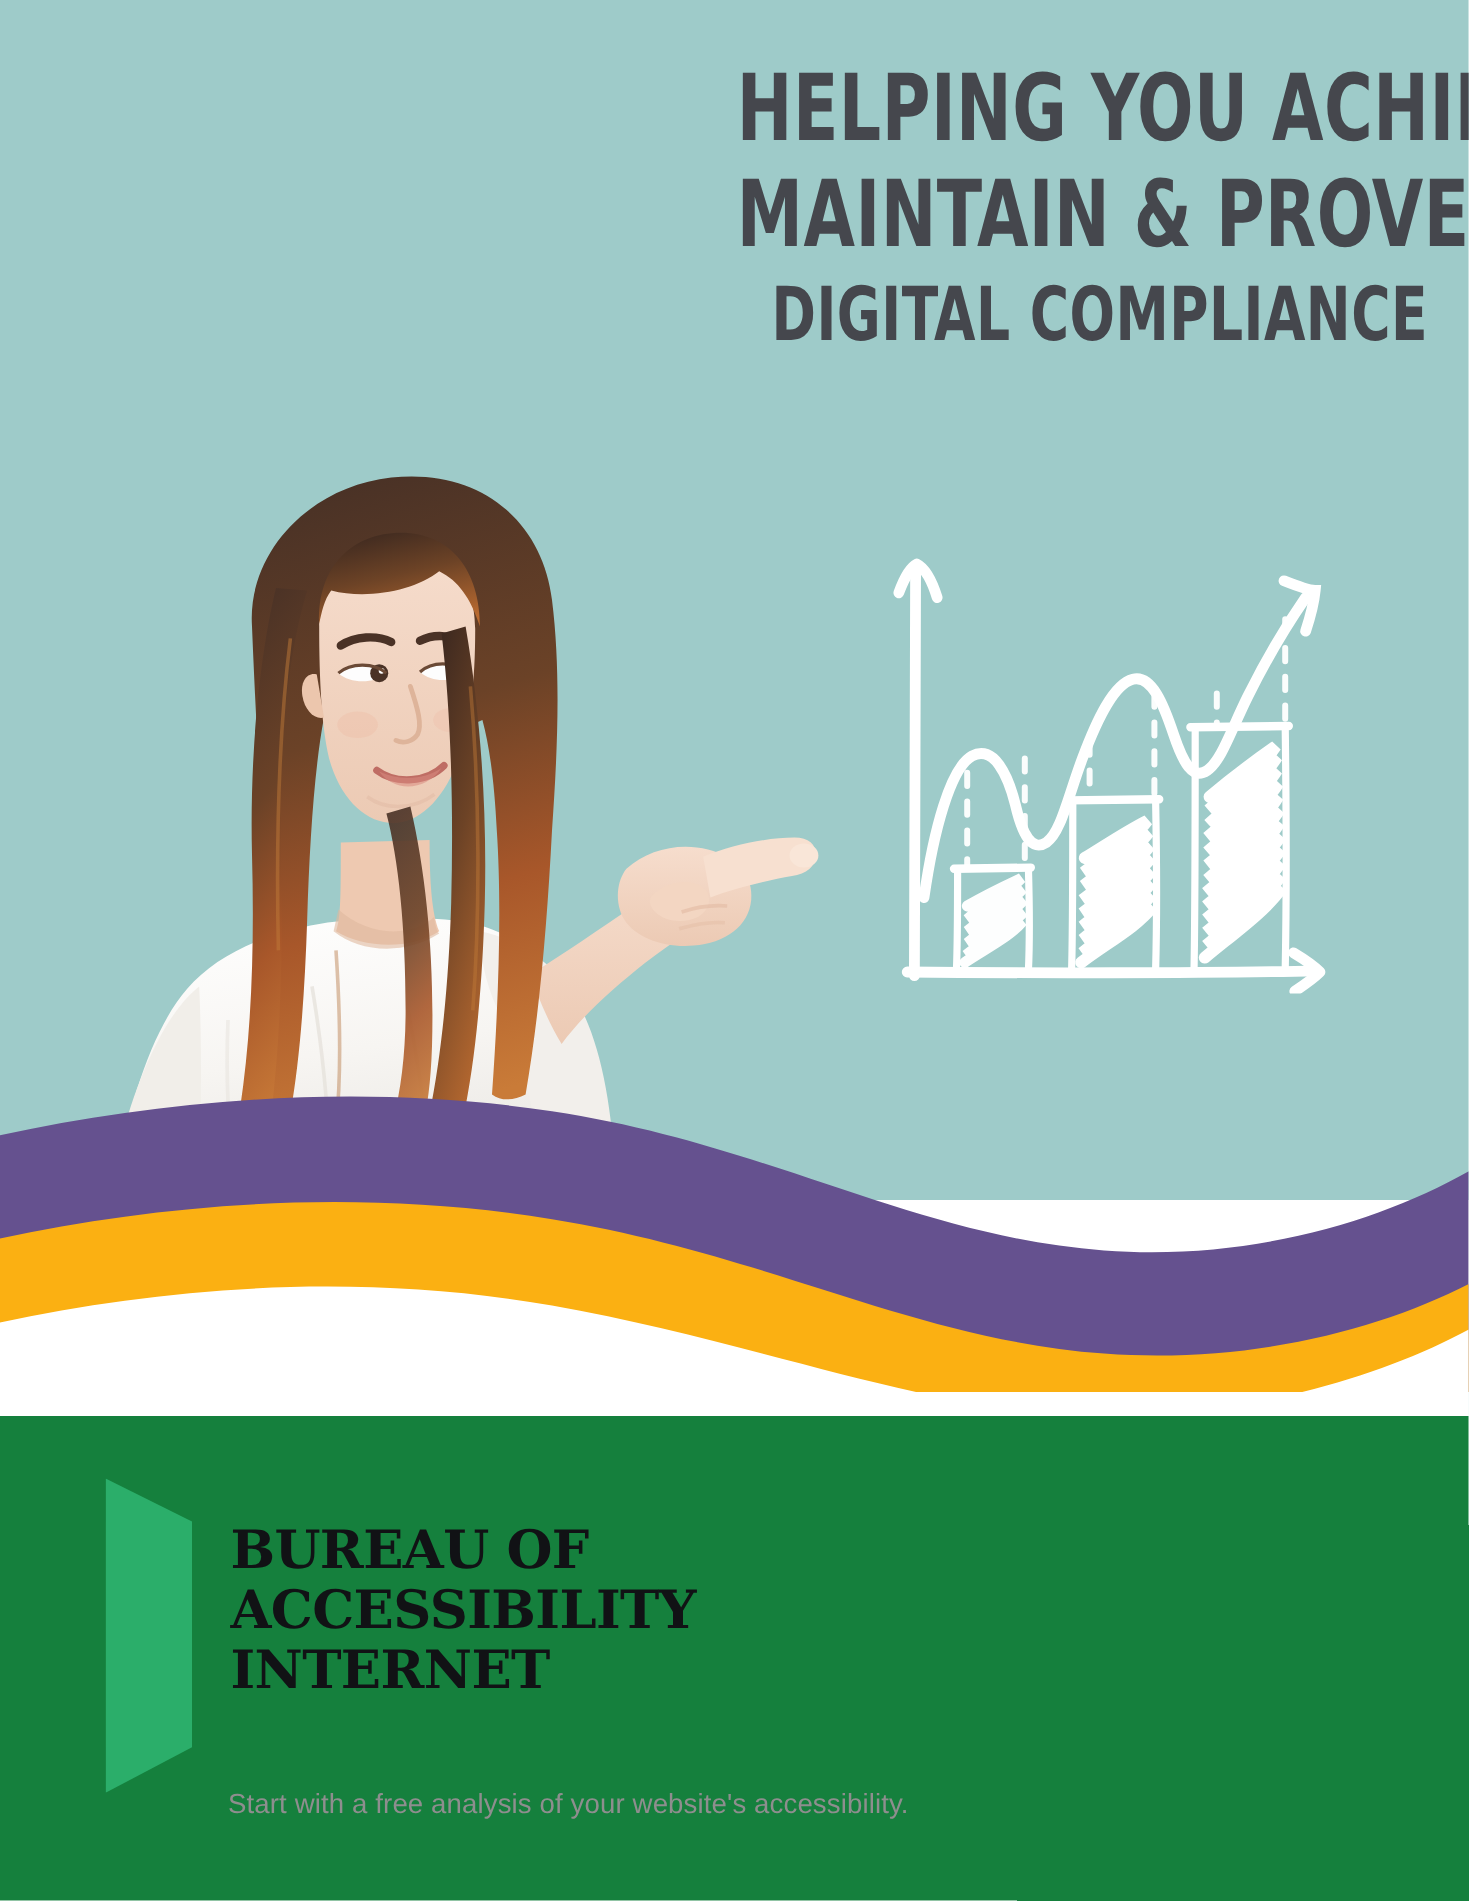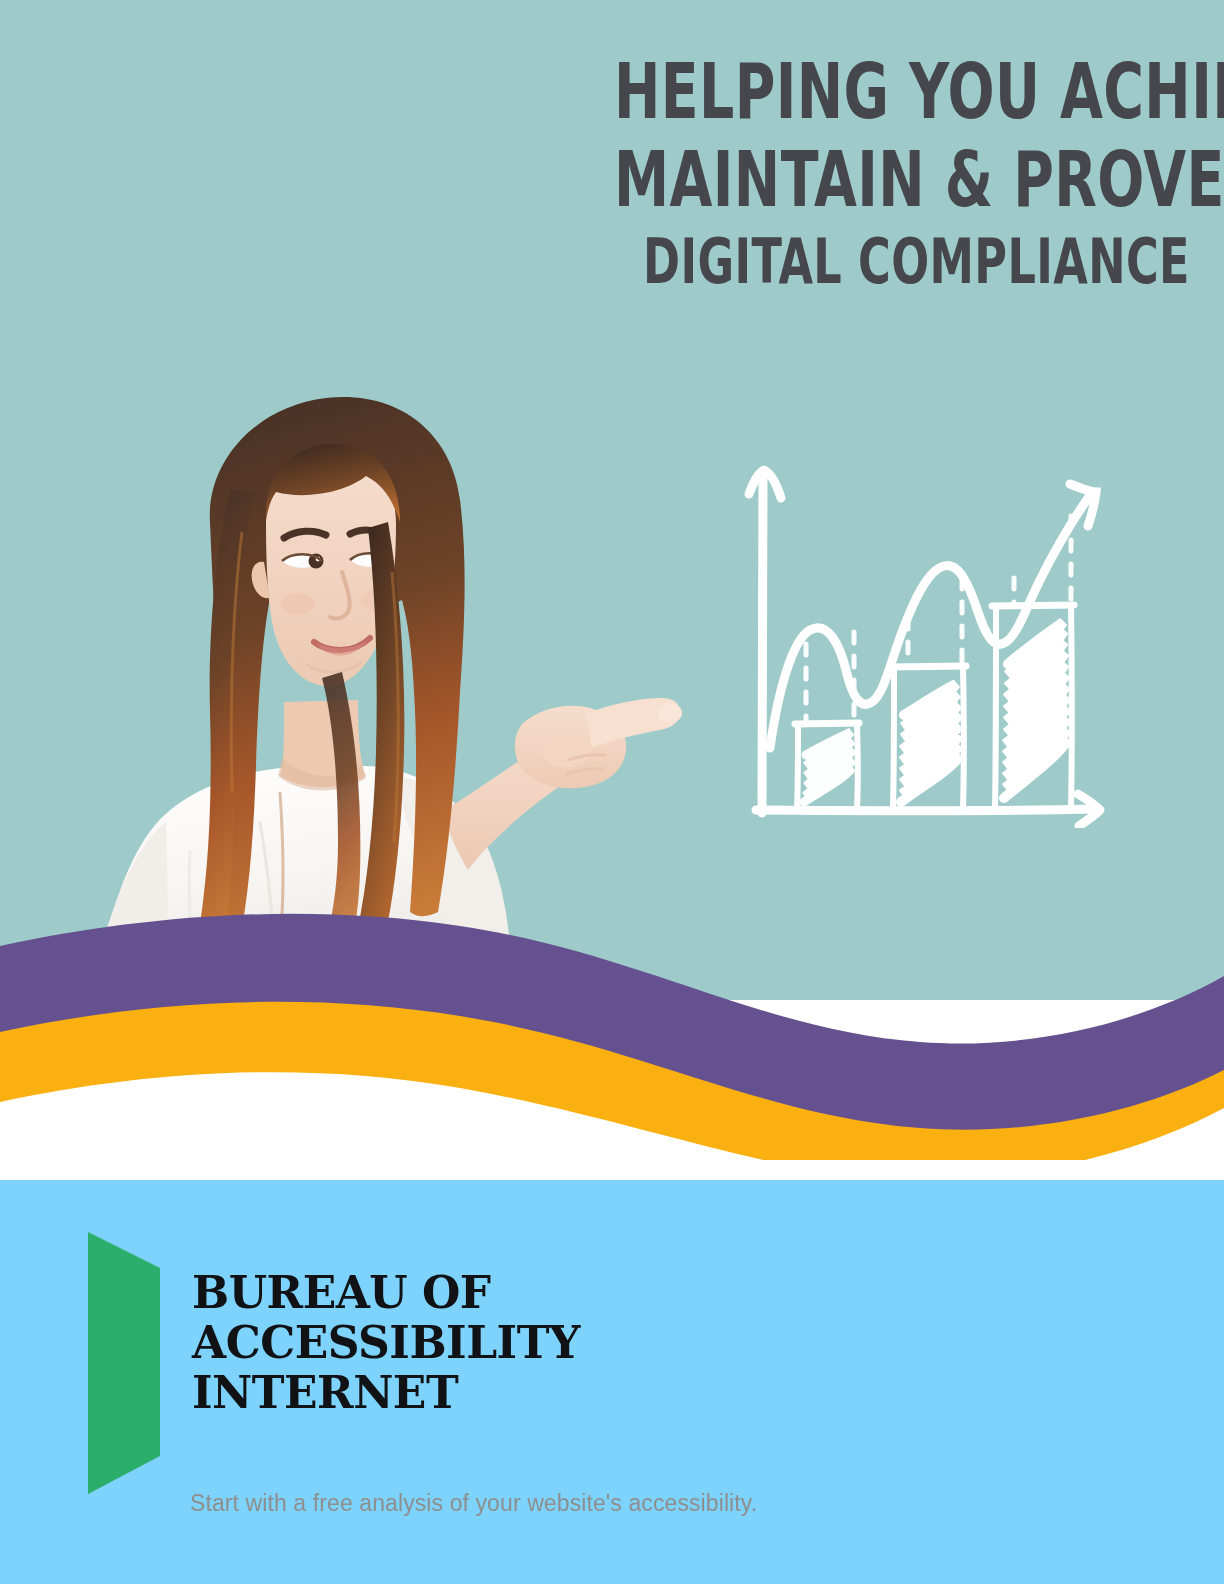--- a/index.html
+++ b/index.html
@@ -61,21 +61,21 @@
   
   .waves{
     position:absolute;left:0;top:880px;width:1224px;height:300px;
     z-index:7;
   }
   .waves svg{display:block;width:1224px;height:300px;}
 
   
   .brand{
     position:absolute;left:0;top:1180px;width:1224px;height:404px;
-    background:#7dd3fc;
+    background:#15803d;
     z-index:8;
   }
   .brand-inner{
     position:absolute;left:88px;top:52px;
     display:flex;align-items:flex-start;
   }
   .brand-mark{
     width:72px;height:262px;
     flex:0 0 72px;
   }

